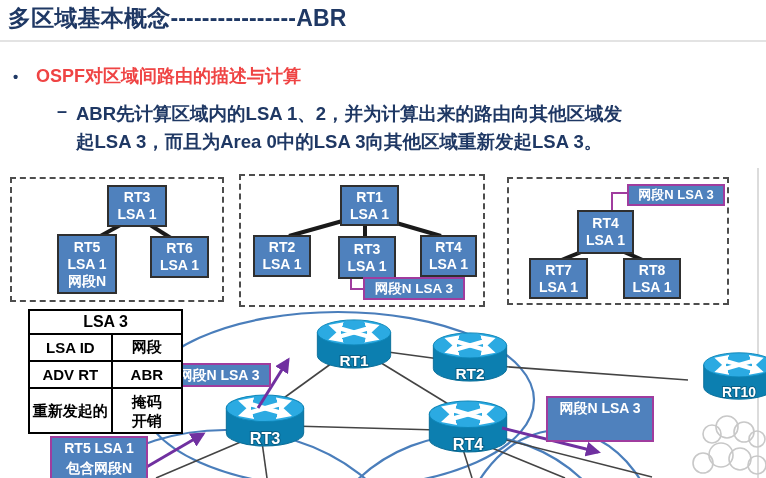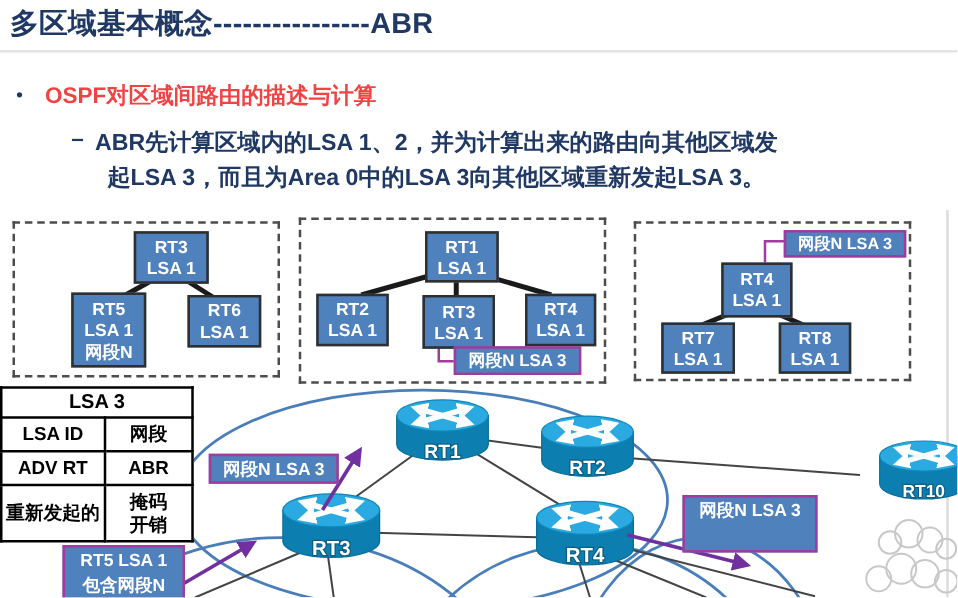--- a/index.html
+++ b/index.html
@@ -11,40 +11,40 @@
     position:absolute; left:8px; top:3px; font-size:23px; font-weight:bold;
     color:#1F3864; white-space:nowrap; letter-spacing:0.2px;
   }
   .rule { position:absolute; left:0; top:40px; width:766px; height:2px; background:#E3E3E3; }
   .edge-line { position:absolute; left:757px; top:168px; width:2px; height:310px; background:#DCDCDC; }
 
   .b1dot { position:absolute; left:13px; top:68px; font-size:15px; font-weight:bold; color:#1F3864; }
   .b1 { position:absolute; left:36px; top:64px; font-size:18px; font-weight:bold; color:#ef4444; white-space:nowrap; }
   .b2dash { position:absolute; left:57px; top:101px; font-size:18px; font-weight:bold; color:#1F3864; }
   .b2 { position:absolute; left:76px; top:100px; font-size:18.5px; font-weight:bold; color:#1F3864; line-height:28px; }
-  .b2 div { white-space:nowrap;text-align:center; }
+  .b2 div { white-space:nowrap; }
 
   .dbox { position:absolute; border:2px dashed #4D4D4D; }
   #dbox1 { left:10px; top:177px; width:210px; height:121px; }
   #dbox2 { left:239px; top:174px; width:242px; height:129px; }
   #dbox3 { left:507px; top:177px; width:218px; height:124px; }
   .dbox svg { position:absolute; left:0; top:0; }
 
   .node {
     position:absolute; background:#4F81BD; border:2px solid #2F2F2F;
     color:#fff; font-weight:bold; font-size:14px; line-height:17px;
     display:flex; flex-direction:column; justify-content:center; text-align:center;
   }
   .tflag {
     position:absolute; background:#4F81BD; border:2px solid #A03C9E;
     color:#fff; font-weight:bold; font-size:13.5px; text-align:center; white-space:nowrap;
   }
 
   .lsa-table {
-    position:absolute; left:0; top:309px; width:155px; border-collapse:collapse;
+    position:absolute; left:28px; top:309px; width:155px; border-collapse:collapse;
     background:#fff; z-index:8; font-weight:bold; color:#000; text-align:center;
   }
   .lsa-table th, .lsa-table td { border:2px solid #000; padding:0; }
   .lsa-table th { height:22px; font-size:16px; }
   .lsa-table td { font-size:15px; }
   .lsa-table .c1 { width:83px; }
   .lsa-table .c2 { width:70px; }
   .r1 td, .r2 td { height:25px; }
   .r3 td { height:43px; line-height:19px; }
 

